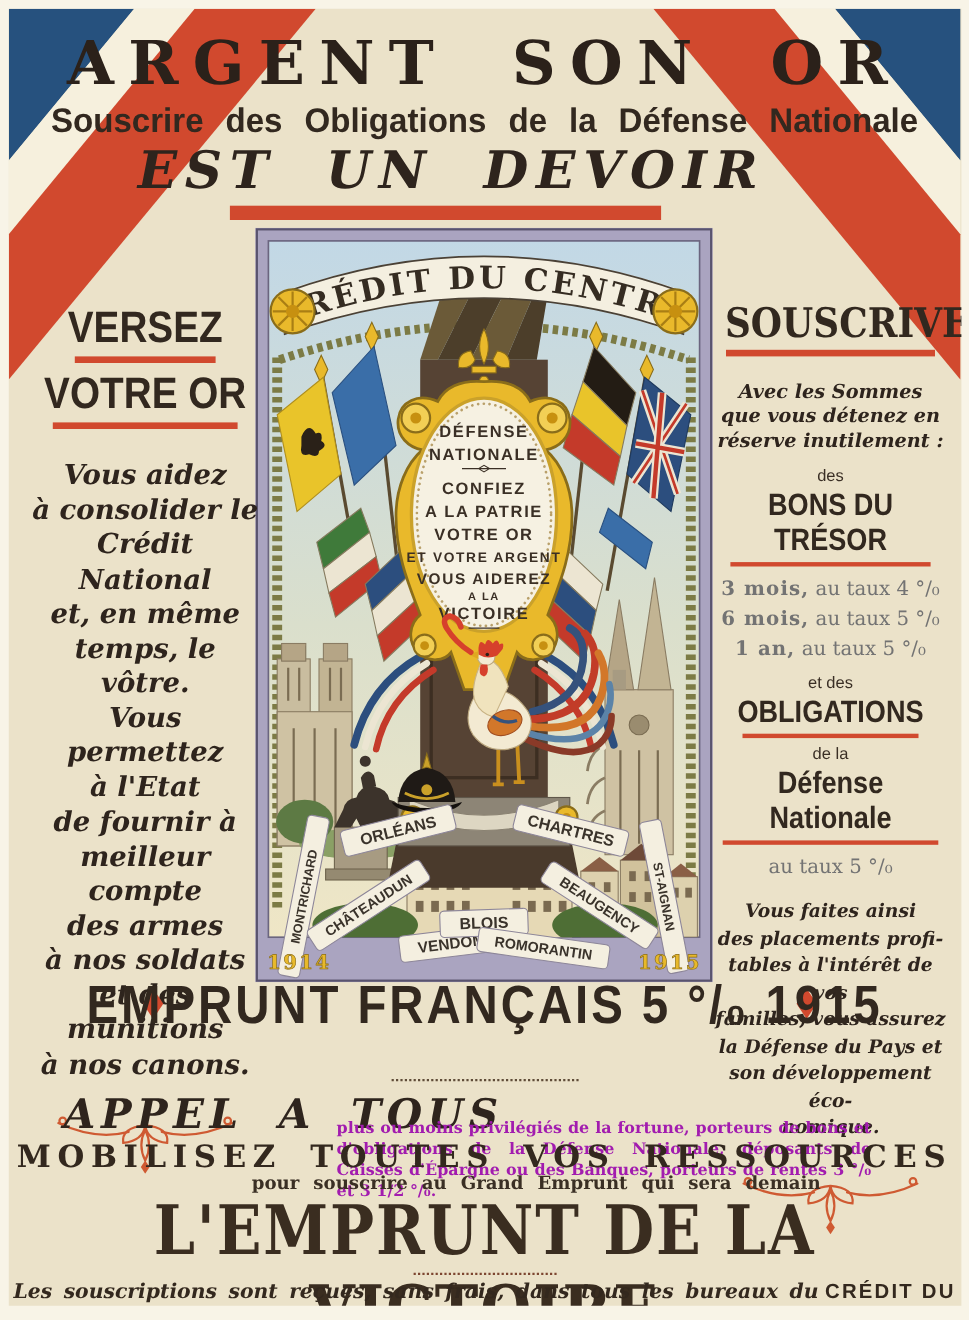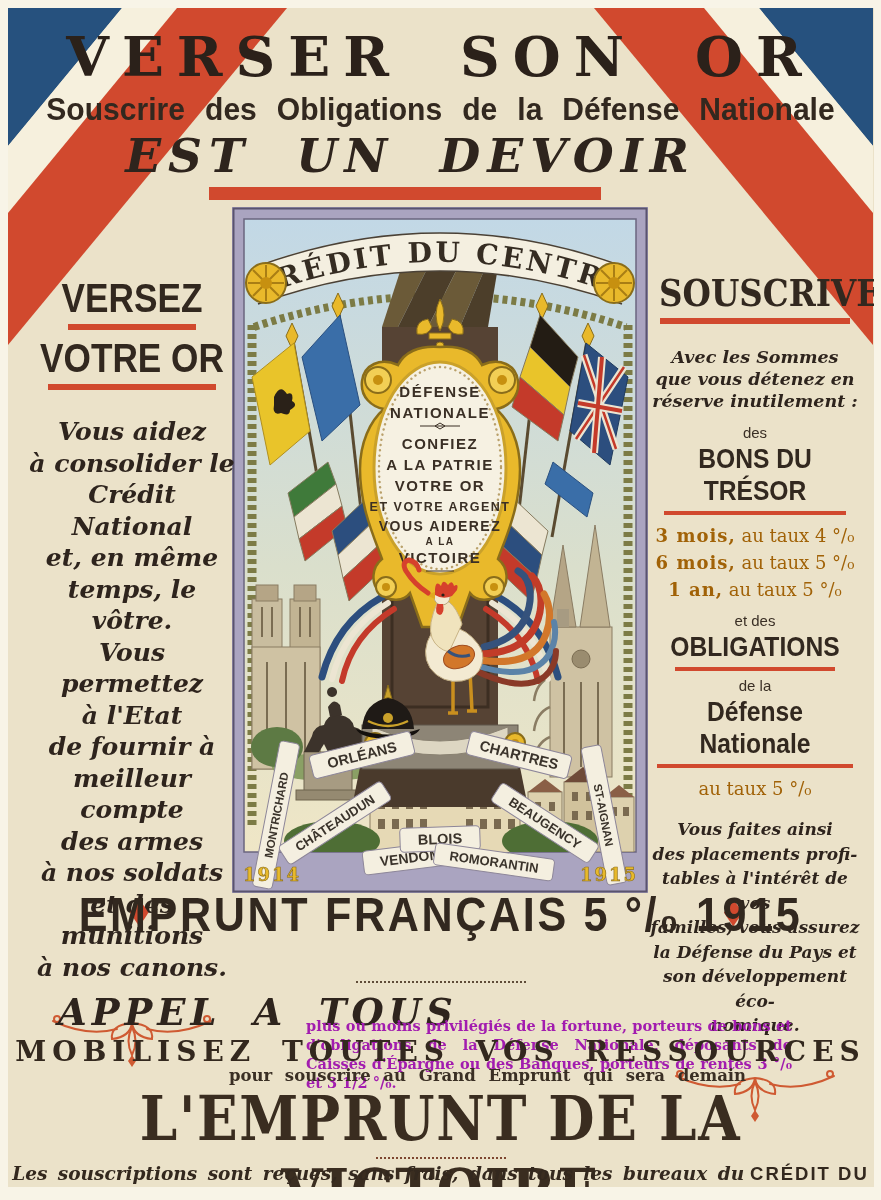--- a/index.html
+++ b/index.html
@@ -23,21 +23,21 @@
   .colhead.big{font-size:40px;line-height:44px;}
   .rule{height:6px;background:#d1492e;margin:4px auto 6px;}
   .rule.thin{height:4px;}
   .prelines{white-space:pre-line;}
   .lead{font-weight:bold;font-style:italic;font-size:25px;line-height:31.5px;margin-top:26px;}
   .r-intro{font-weight:bold;font-style:italic;font-size:17.5px;line-height:22px;margin-top:22px;}
   .small-label{font-family:"Liberation Sans",sans-serif;font-size:15px;margin-top:12px;color:#3a2f25;}
   .r-sub{font-family:"Liberation Sans",sans-serif;font-weight:bold;font-size:28px;transform:scaleX(.88);
          margin-top:2px;color:#32281f;}
   .rates{margin-top:10px;}
-  .rate{font-size:18px;margin:6px 0;color:#a16207;}
+  .rate{font-size:18px;margin:6px 0;color:#737373;}
   .rate b{font-weight:bold;letter-spacing:1px;}
   .r-body{font-weight:bold;font-style:italic;font-size:17px;line-height:24.5px;margin-top:18px;text-align:center;}
   .flourish{margin:26px auto 0;display:block;}
   
   .bot{position:absolute;left:0;width:881px;text-align:center;z-index:2;}
   .emprunt{top:886px;font-family:"Liberation Sans",sans-serif;font-size:49px;font-weight:bold;
            letter-spacing:3px;transform:scaleX(.88);color:#32281f;}
   .fleuron{position:absolute;top:896px;font-size:24px;color:#d1492e;z-index:2;transform:scaleY(1.5);}
   .fleuron.l{left:130px;} .fleuron.r{left:724px;}
   .prix{top:946px;font-size:22px;font-weight:bold;letter-spacing:1px;word-spacing:4px;color:#33281e;}
@@ -69,21 +69,21 @@
 
   <svg class="stripes" width="881" height="400" viewBox="0 0 881 400">
     <polygon points="8,8 122,8 8,146" fill="#26517e"></polygon>
     <polygon points="122,8 177,8 8,213 8,146" fill="#f6f0dd"></polygon>
     <polygon points="177,8 287,8 8,345 8,213" fill="#d1492e"></polygon>
     <polygon points="873,8 759,8 873,146" fill="#26517e"></polygon>
     <polygon points="759,8 704,8 873,213 873,146" fill="#f6f0dd"></polygon>
     <polygon points="704,8 594,8 873,345 873,213" fill="#d1492e"></polygon>
   </svg>
 
-  <div class="hdr title" style="position:absolute;">VERSER SON OR</div>
+  <div class="hdr title" style="position:absolute;">ARGENT SON OR</div>
   <div class="hdr subtitle" style="position:absolute;">Souscrire des Obligations de la Défense Nationale</div>
   <div class="hdr tagline" style="position:absolute;">EST UN DEVOIR</div>
   <div class="redbar"></div>
 
   <div class="col col-left">
     <div class="colhead big">VERSEZ</div>
     <div class="rule" style="width:128px"></div>
     <div class="colhead big">VOTRE OR</div>
     <div class="rule" style="width:168px"></div>
     <div class="lead prelines">Vous aidez

